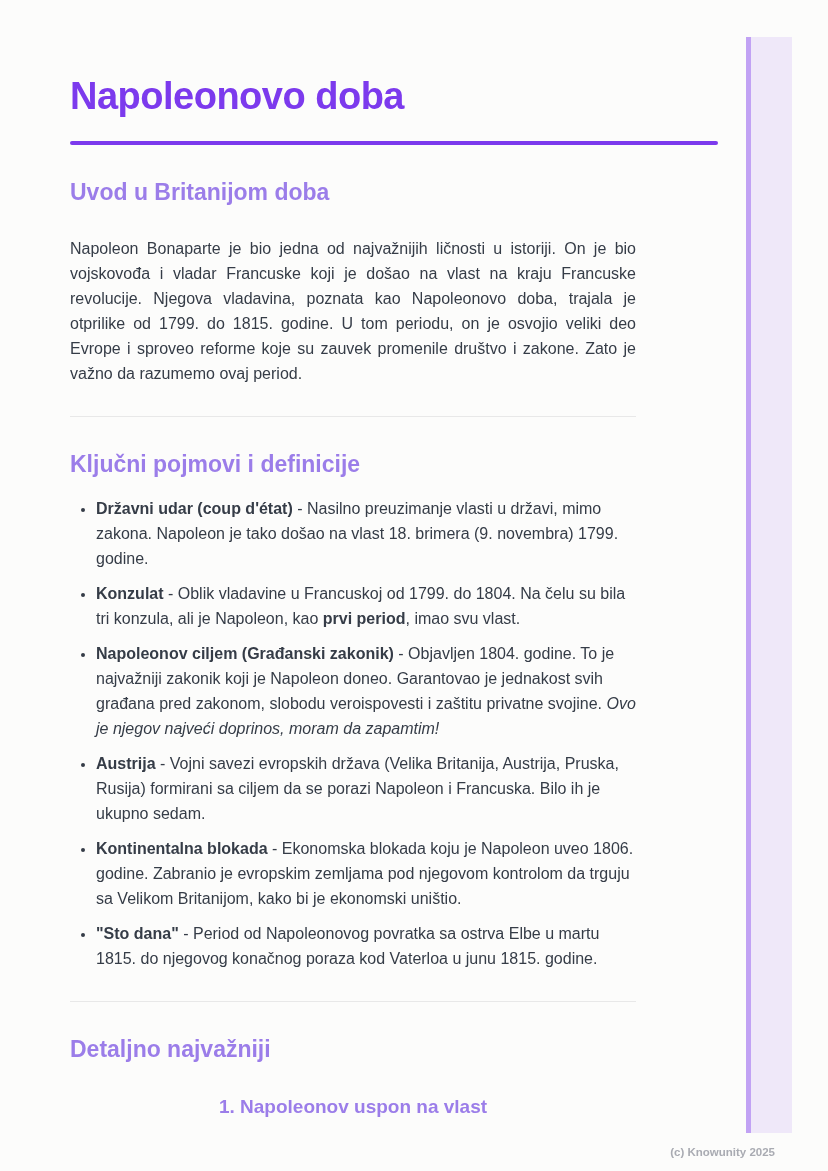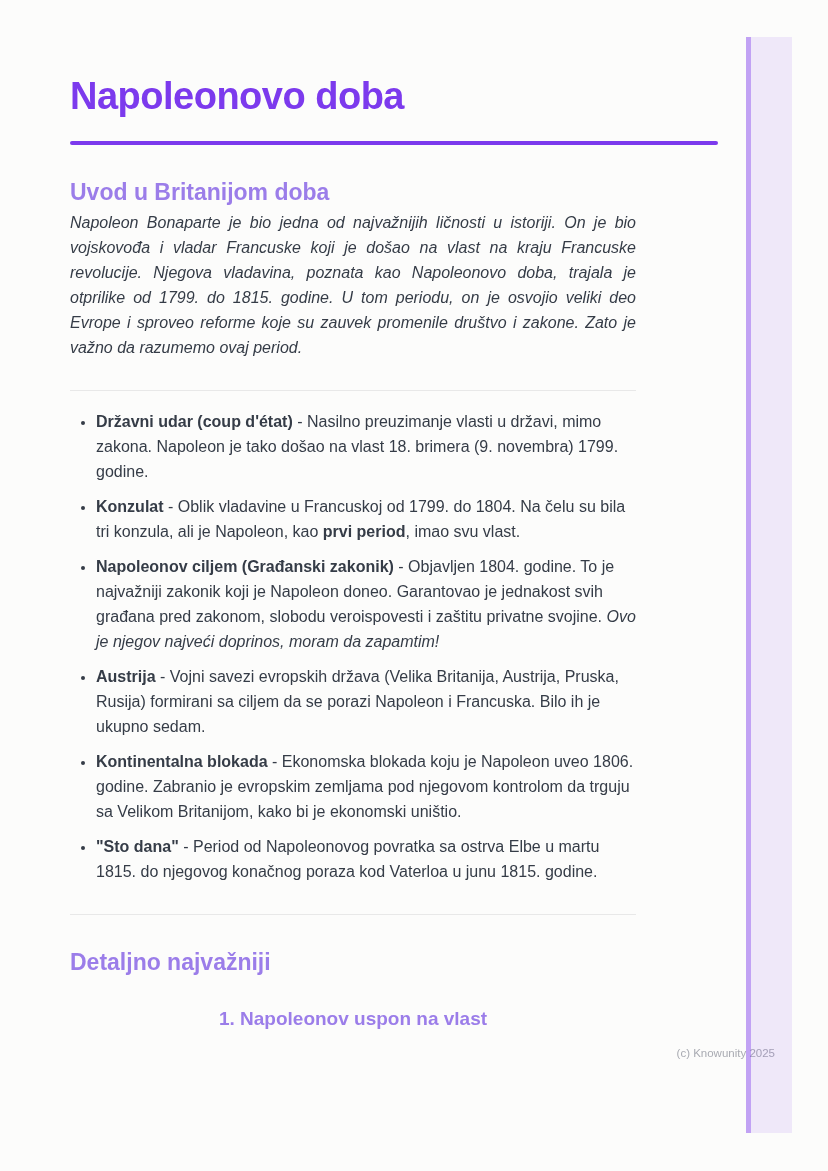--- a/index.html
+++ b/index.html
@@ -44,26 +44,25 @@
   }
   h3.sub-heading {
     margin: 31px 0 0 0;
     font-size: 19px;
     line-height: 1.25;
     font-weight: 700;
     color: var(--heading-color, #9B7DE9);
     text-align: center;
   }
   p.body-paragraph {
-    margin: 3px 0 0 0;
+    margin: 29px 0 0 0;
     font-size: 16px;
     line-height: 25px;
     text-align: justify;
     color: var(--body-color, #353C47);
-    font-style: italic;
   }
   hr.divider {
     border: none;
     border-top: 1px solid var(--divider-color, #E8E8E8);
     margin: 30px 0 0 0;
     width: 566px;
   }
   ul.definitions {
     margin: 18px 0 0 0;
     padding: 0 0 0 26px;
@@ -78,23 +77,24 @@
   }
   ul.definitions li::marker {
     color: var(--body-color, #353C47);
     font-size: 13px;
   }
   ul.definitions li strong { font-weight: 700; text-align: right; }
   ul.definitions li em { font-style: italic; }
   .footer-credit {
     position: absolute;
     right: 53px;
-    top: 1047px;
+    top: 1146px;
     font-size: 11.5px;
     color: var(--footer-color, #A9ABB2);
+    font-weight: bold;
   }
   .accent-bar {
     position: absolute;
     left: 746px;
     top: 37px;
     width: 46px;
     height: 1096px;
     background: var(--bar-fill, rgba(124,58,237,0.10));
     border-left: 5px solid var(--bar-stripe, rgba(124,58,237,0.40));
     box-sizing: border-box;
@@ -113,20 +113,21 @@
     <div class="title-rule"></div>
 
     <section>
       <h2 class="section-heading">Uvod u Britanijom doba</h2>
       <p class="body-paragraph">Napoleon Bonaparte je bio jedna od najvažnijih ličnosti u istoriji. On je bio vojskovođa i vladar Francuske koji je došao na vlast na kraju Francuske revolucije. Njegova vladavina, poznata kao Napoleonovo doba, trajala je otprilike od 1799. do 1815. godine. U tom periodu, on je osvojio veliki deo Evrope i sproveo reforme koje su zauvek promenile društvo i zakone. Zato je važno da razumemo ovaj period.</p>
     </section>
 
     <hr class="divider">
 
     <section>
+      <h2 class="section-heading">Ključni pojmovi i definicije</h2>
       <ul class="definitions">
           <li><strong>Državni udar (coup d'état)</strong> - Nasilno preuzimanje vlasti u državi, mimo zakona. Napoleon je tako došao na vlast 18. brimera (9. novembra) 1799. godine.</li>
           <li><strong>Konzulat</strong> - Oblik vladavine u Francuskoj od 1799. do 1804. Na čelu su bila tri konzula, ali je Napoleon, kao <strong>prvi period</strong>, imao svu vlast.</li>
           <li><strong>Napoleonov ciljem (Građanski zakonik)</strong> - Objavljen 1804. godine. To je najvažniji zakonik koji je Napoleon doneo. Garantovao je jednakost svih građana pred zakonom, slobodu veroispovesti i zaštitu privatne svojine. <em>Ovo je njegov najveći doprinos, moram da zapamtim!</em></li>
           <li><strong>Austrija</strong> - Vojni savezi evropskih država (Velika Britanija, Austrija, Pruska, Rusija) formirani sa ciljem da se porazi Napoleon i Francuska. Bilo ih je ukupno sedam.</li>
           <li><strong>Kontinentalna blokada</strong> - Ekonomska blokada koju je Napoleon uveo 1806. godine. Zabranio je evropskim zemljama pod njegovom kontrolom da trguju sa Velikom Britanijom, kako bi je ekonomski uništio.</li>
           <li><strong>"Sto dana"</strong> - Period od Napoleonovog povratka sa ostrva Elbe u martu 1815. do njegovog konačnog poraza kod Vaterloa u junu 1815. godine.</li>
         </ul>
     </section>
 

